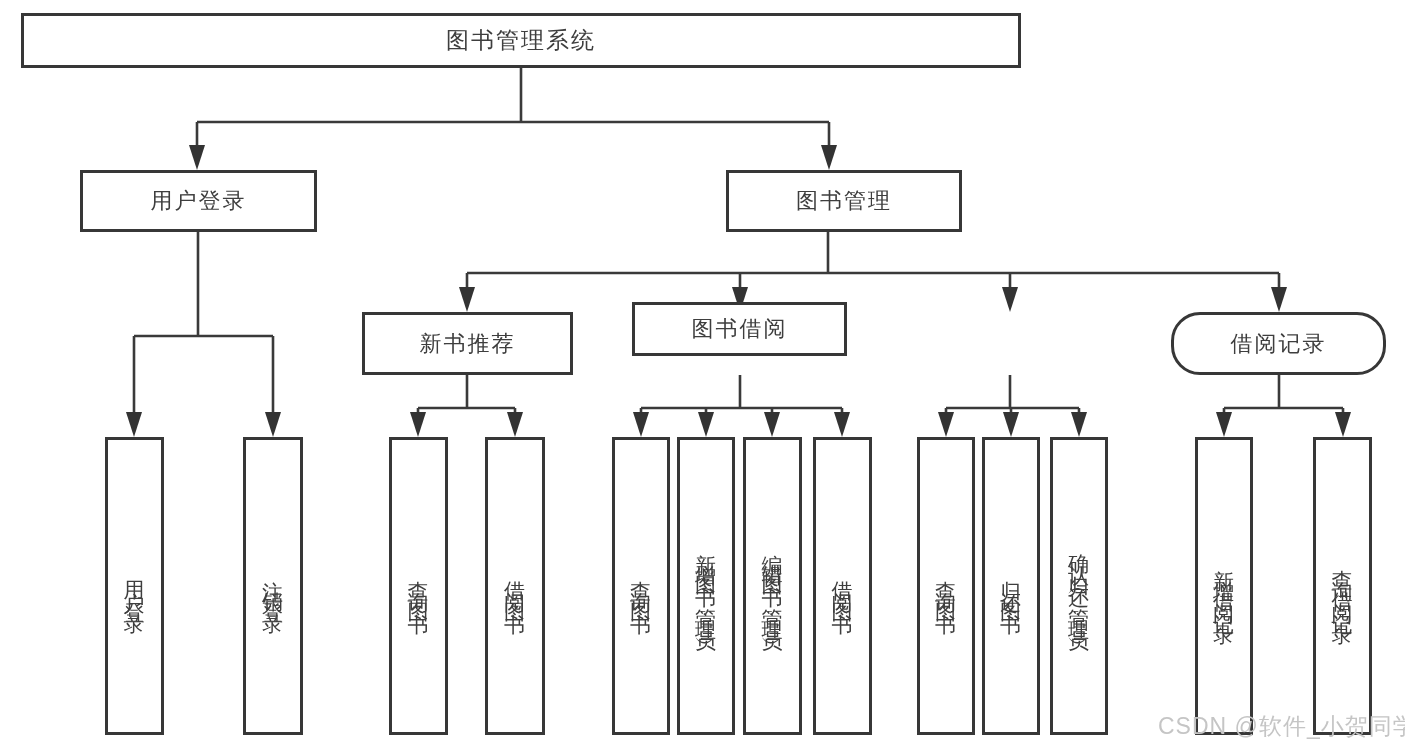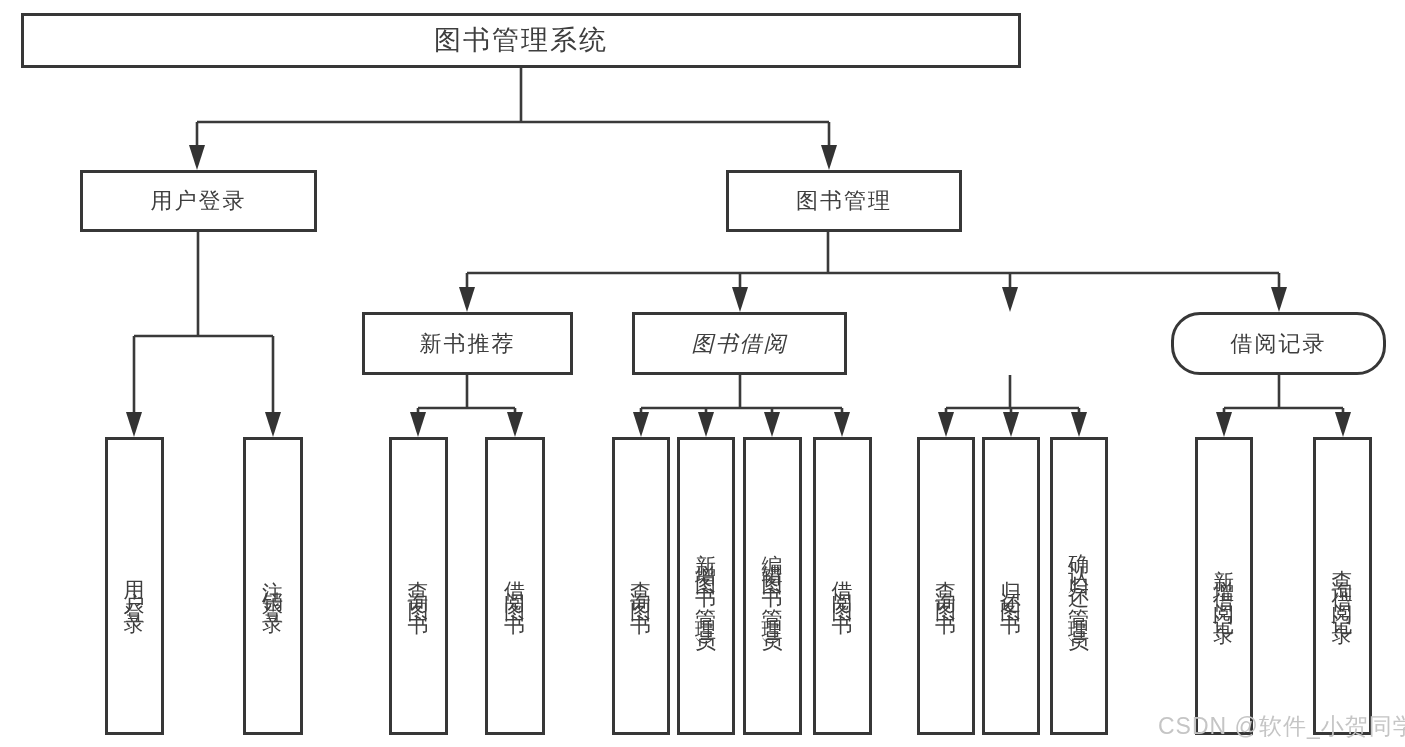--- a/index.html
+++ b/index.html
@@ -25,21 +25,21 @@
     display: flex;
     align-items: center;
     justify-content: center;
     color: #3e3e3e;
     font-size: 22px;
     letter-spacing: 2px;
     z-index: 2;
     text-align: center;
     line-height: 1;
   }
-  .node.root { font-size: 27px; }
+  .node.root { font-size: 23px; }
   .node.leaf {
     writing-mode: vertical-lr;
     text-orientation: mixed;
     font-size: 21px;
     letter-spacing: 11px;
     padding: 4px 0;
   }
   .watermark {
     position: absolute;
     z-index: 5;
@@ -105,21 +105,21 @@
       <polygon points="1335,412 1351,412 1343,437"></polygon>
     </g>
   </svg>
 
   <div class="node root" style="left:21px; top:13px; width:1000px; height:55px;">图书管理系统</div>
 
   <div class="node" style="left:80px; top:170px; width:237px; height:62px;">用户登录</div>
   <div class="node" style="left:710px; top:170px; width:236px; height:62px;margin-left:16px;">图书管理</div>
 
   <div class="node" style="left:362px; top:312px; width:211px; height:63px;">新书推荐</div>
-  <div class="node" style="left:632px; top:312px; width:215px; height:63px;font-style:italic;">图书借阅</div>
+  <div class="node" style="left:632px; top:302px; width:215px; height:54px;">图书借阅</div>
   <div class="node" style="left:1171px; top:312px; width:215px; height:63px;border-radius:29px;">借阅记录</div>
 
   <div class="node leaf" style="left:105px; top:437px; width:59px; height:298px;">用户登录</div>
   <div class="node leaf" style="left:243px; top:437px; width:60px; height:298px;">注销登录</div>
 
   <div class="node leaf" style="left:389px; top:437px; width:59px; height:298px;">查询图书</div>
   <div class="node leaf" style="left:485px; top:437px; width:60px; height:298px;">借阅图书</div>
 
   <div class="node leaf" style="left:612px; top:437px; width:58px; height:298px;">查询图书</div>
   <div class="node leaf" style="left:677px; top:437px; width:58px; height:298px;">新增图书（管理员）</div>

